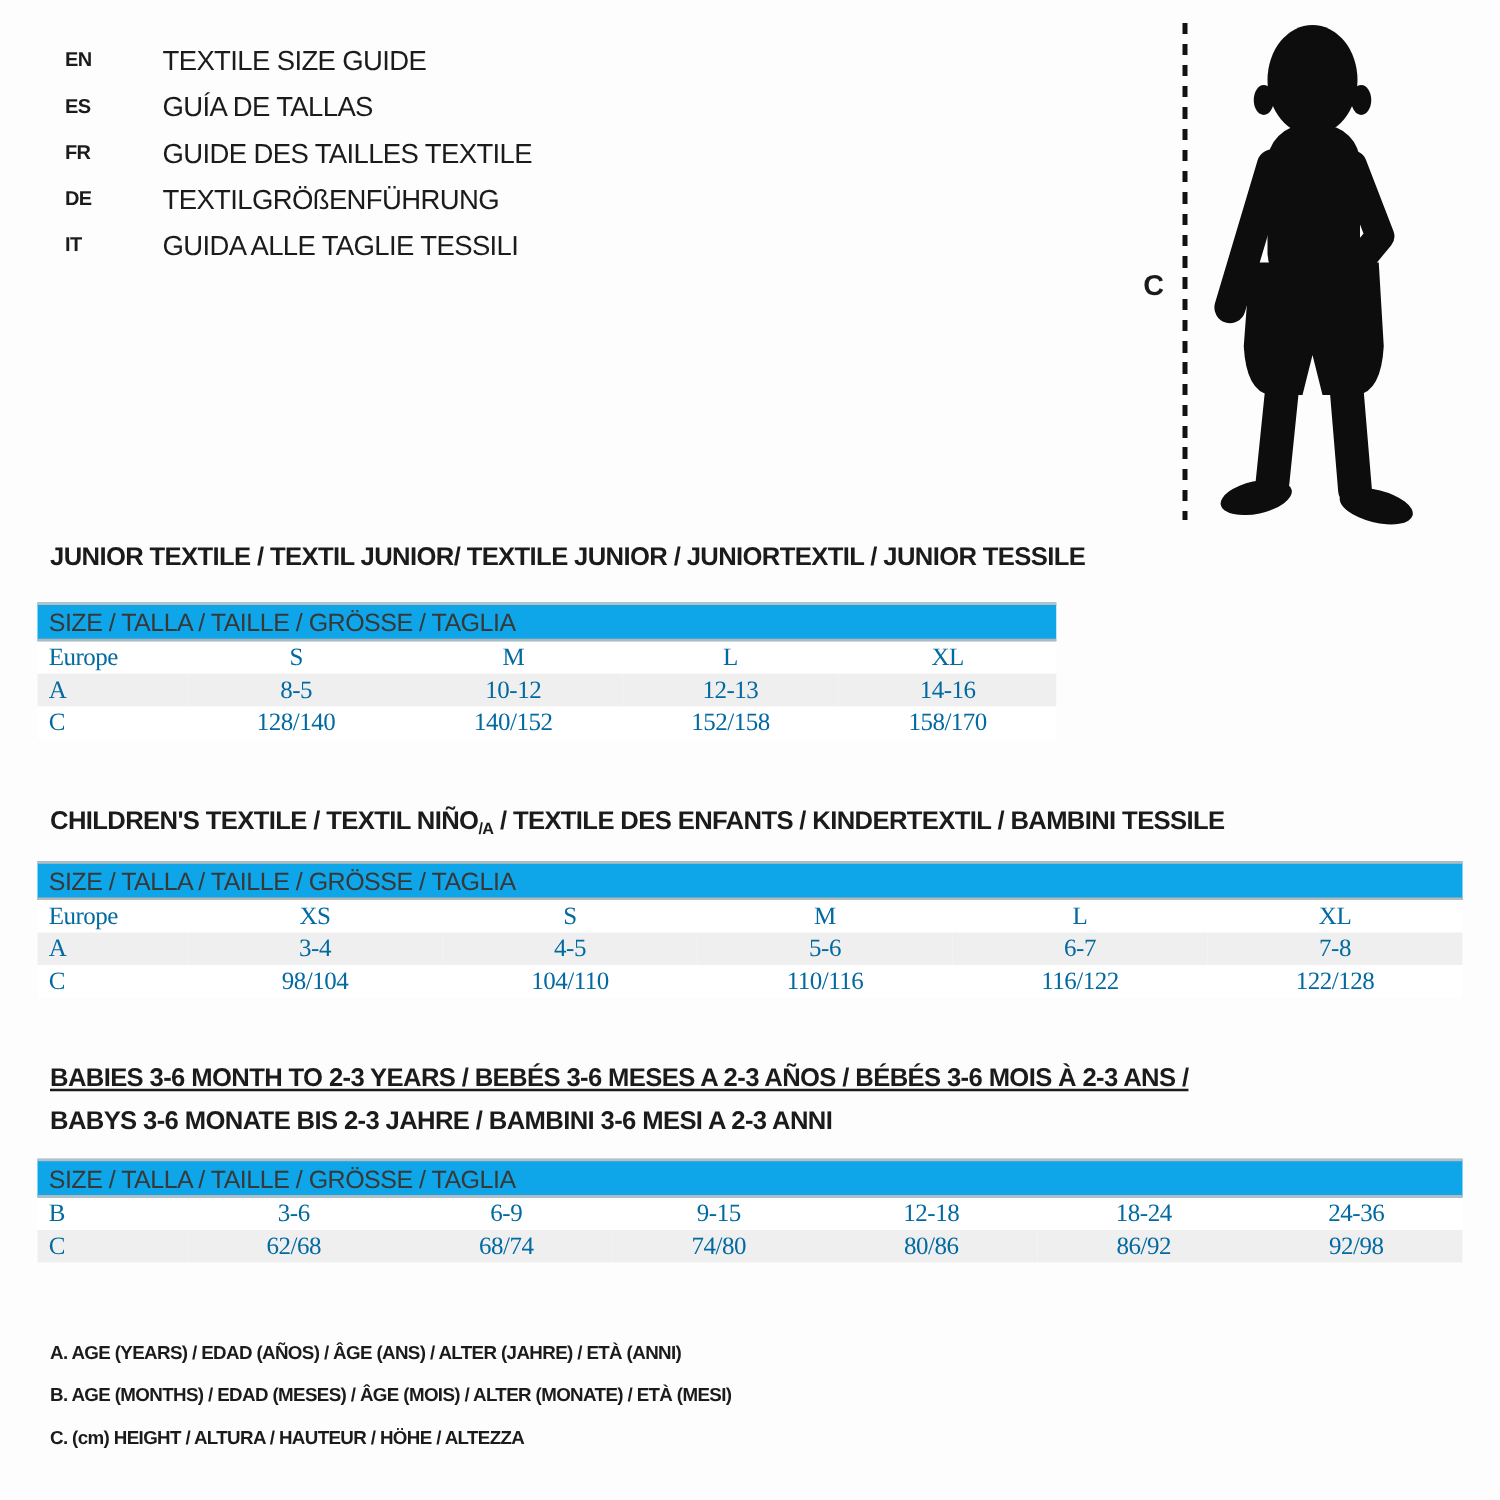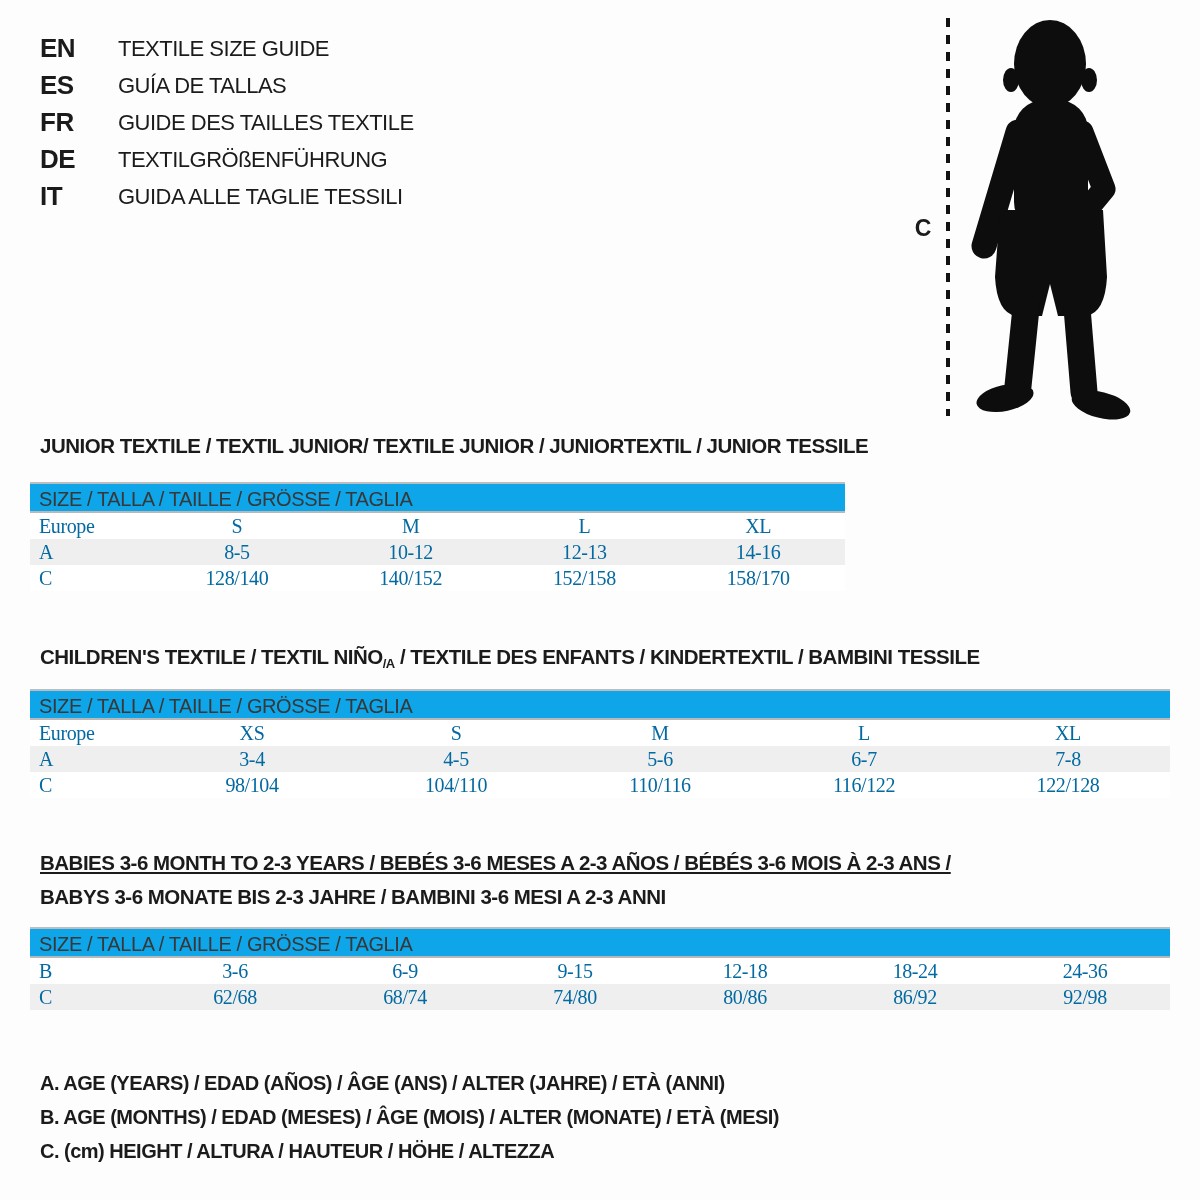--- a/index.html
+++ b/index.html
@@ -10,21 +10,21 @@
     color:#1b1b1b;
     position:relative;
     overflow:hidden;
   }
   .abs{position:absolute;}
 
   
   .lang-block{left:40px;top:30px;}
   .lang-row{display:flex;height:37px;align-items:center;}
   .lang-code{
-    width:78px;font-size:26px;font-weight:bold;letter-spacing:-0.5px;
+    width:78px;font-size:16px;font-weight:bold;letter-spacing:-0.5px;margin-left:12px;
   }
   .lang-title{
     font-size:22px;font-weight:normal;letter-spacing:-0.5px;white-space:nowrap;
   }
 
   
   .measure-label{
     left:908px;top:215px;width:30px;text-align:center;
     font-size:23px;font-weight:bold;
   }
@@ -56,21 +56,21 @@
     height:26px;text-align:center;font-size:20px;letter-spacing:-0.4px;
     color:#0369a1;padding:0;vertical-align:middle;white-space:nowrap;font-family:Liberation Serif, serif;
   }
   td.lbl{text-align:left;padding-left:9px;}
   tr.alt{background:#efefef;}
 
   
   .legend{left:40px;top:1066px;}
   .legend-line{
     height:34px;line-height:34px;
-    font-size:20px;font-weight:bold;letter-spacing:-0.5px;white-space:nowrap;
+    font-size:15px;font-weight:bold;letter-spacing:-0.5px;white-space:nowrap;
   }
 </style>
 </head>
 <body>
 
 <div class="abs lang-block">
   <div class="lang-row">
     <span class="lang-code">EN</span>
     <span class="lang-title">TEXTILE SIZE GUIDE</span>
   </div>

